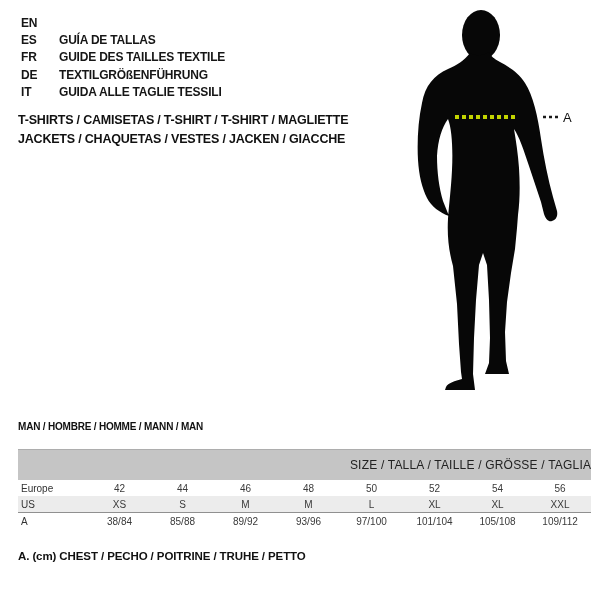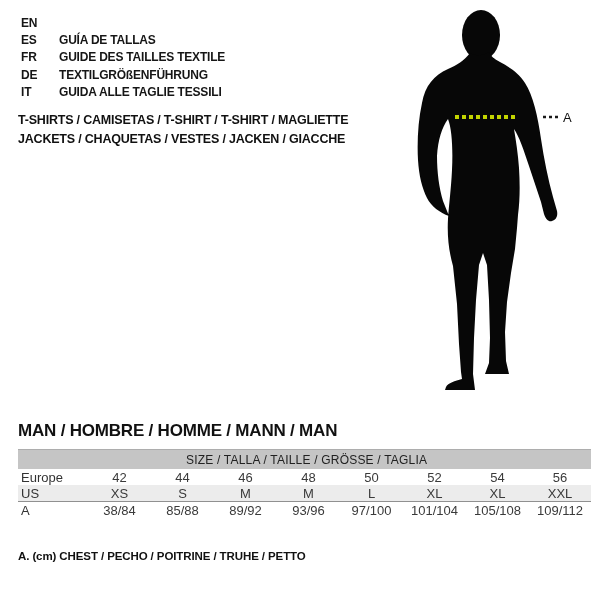--- a/index.html
+++ b/index.html
@@ -10,25 +10,25 @@
   
   .lang-block{position:absolute;left:21px;top:15px;}
   .lang-row{display:flex;line-height:17.2px;font-size:12px;font-weight:700;letter-spacing:-0.2px;color:#161616;}
   .lang-code{width:38px;}
   
   .product-block{position:absolute;left:18px;top:111px;}
   .product-line{font-size:12.5px;font-weight:700;line-height:18.5px;letter-spacing:-0.2px;color:#111;}
   
   .figure-wrap{position:absolute;left:415px;top:8px;width:160px;height:382px;}
   
-  .section-title{position:absolute;left:18px;top:421px;font-size:17px;font-weight:700;letter-spacing:-0.2px;color:#111;}
+  .section-title{position:absolute;left:18px;top:421px;font-size:10px;font-weight:700;letter-spacing:-0.2px;color:#111;}
   
   .size-table{position:absolute;left:18px;top:449px;width:572px;border-collapse:collapse;table-layout:fixed;}
-  .size-table td,.size-table th{padding:0;height:16px;font-size:13px;font-weight:400;color:#3a3a3a;text-align:center;vertical-align:middle;}
-  .size-table .hdr td{height:19px;background:#c5c5c5;color:#222;text-align:center;padding-left:4px;font-size:12px;letter-spacing:0.2px;border-top:1px solid #adadad;}
+  .size-table td,.size-table th{padding:0;height:16px;font-size:10px;font-weight:400;color:#3a3a3a;text-align:center;vertical-align:middle;}
+  .size-table .hdr td{height:30px;background:#c5c5c5;color:#222;text-align:right;padding-left:4px;font-size:12px;letter-spacing:0.2px;border-top:1px solid #adadad;}
   .size-table .lbl{text-align:left;padding-left:3px;color:#333;}
   .r-us td,.r-blank td{background:#ececec;margin-left:12px;}
   .r-a td{border-top:1px solid #909090;height:17px;}
   
   .footer-note{position:absolute;left:18px;top:550px;font-size:11.5px;font-weight:700;letter-spacing:-0.1px;color:#111;}
 </style>
 </head>
 <body>
 
 <div class="canvas">

